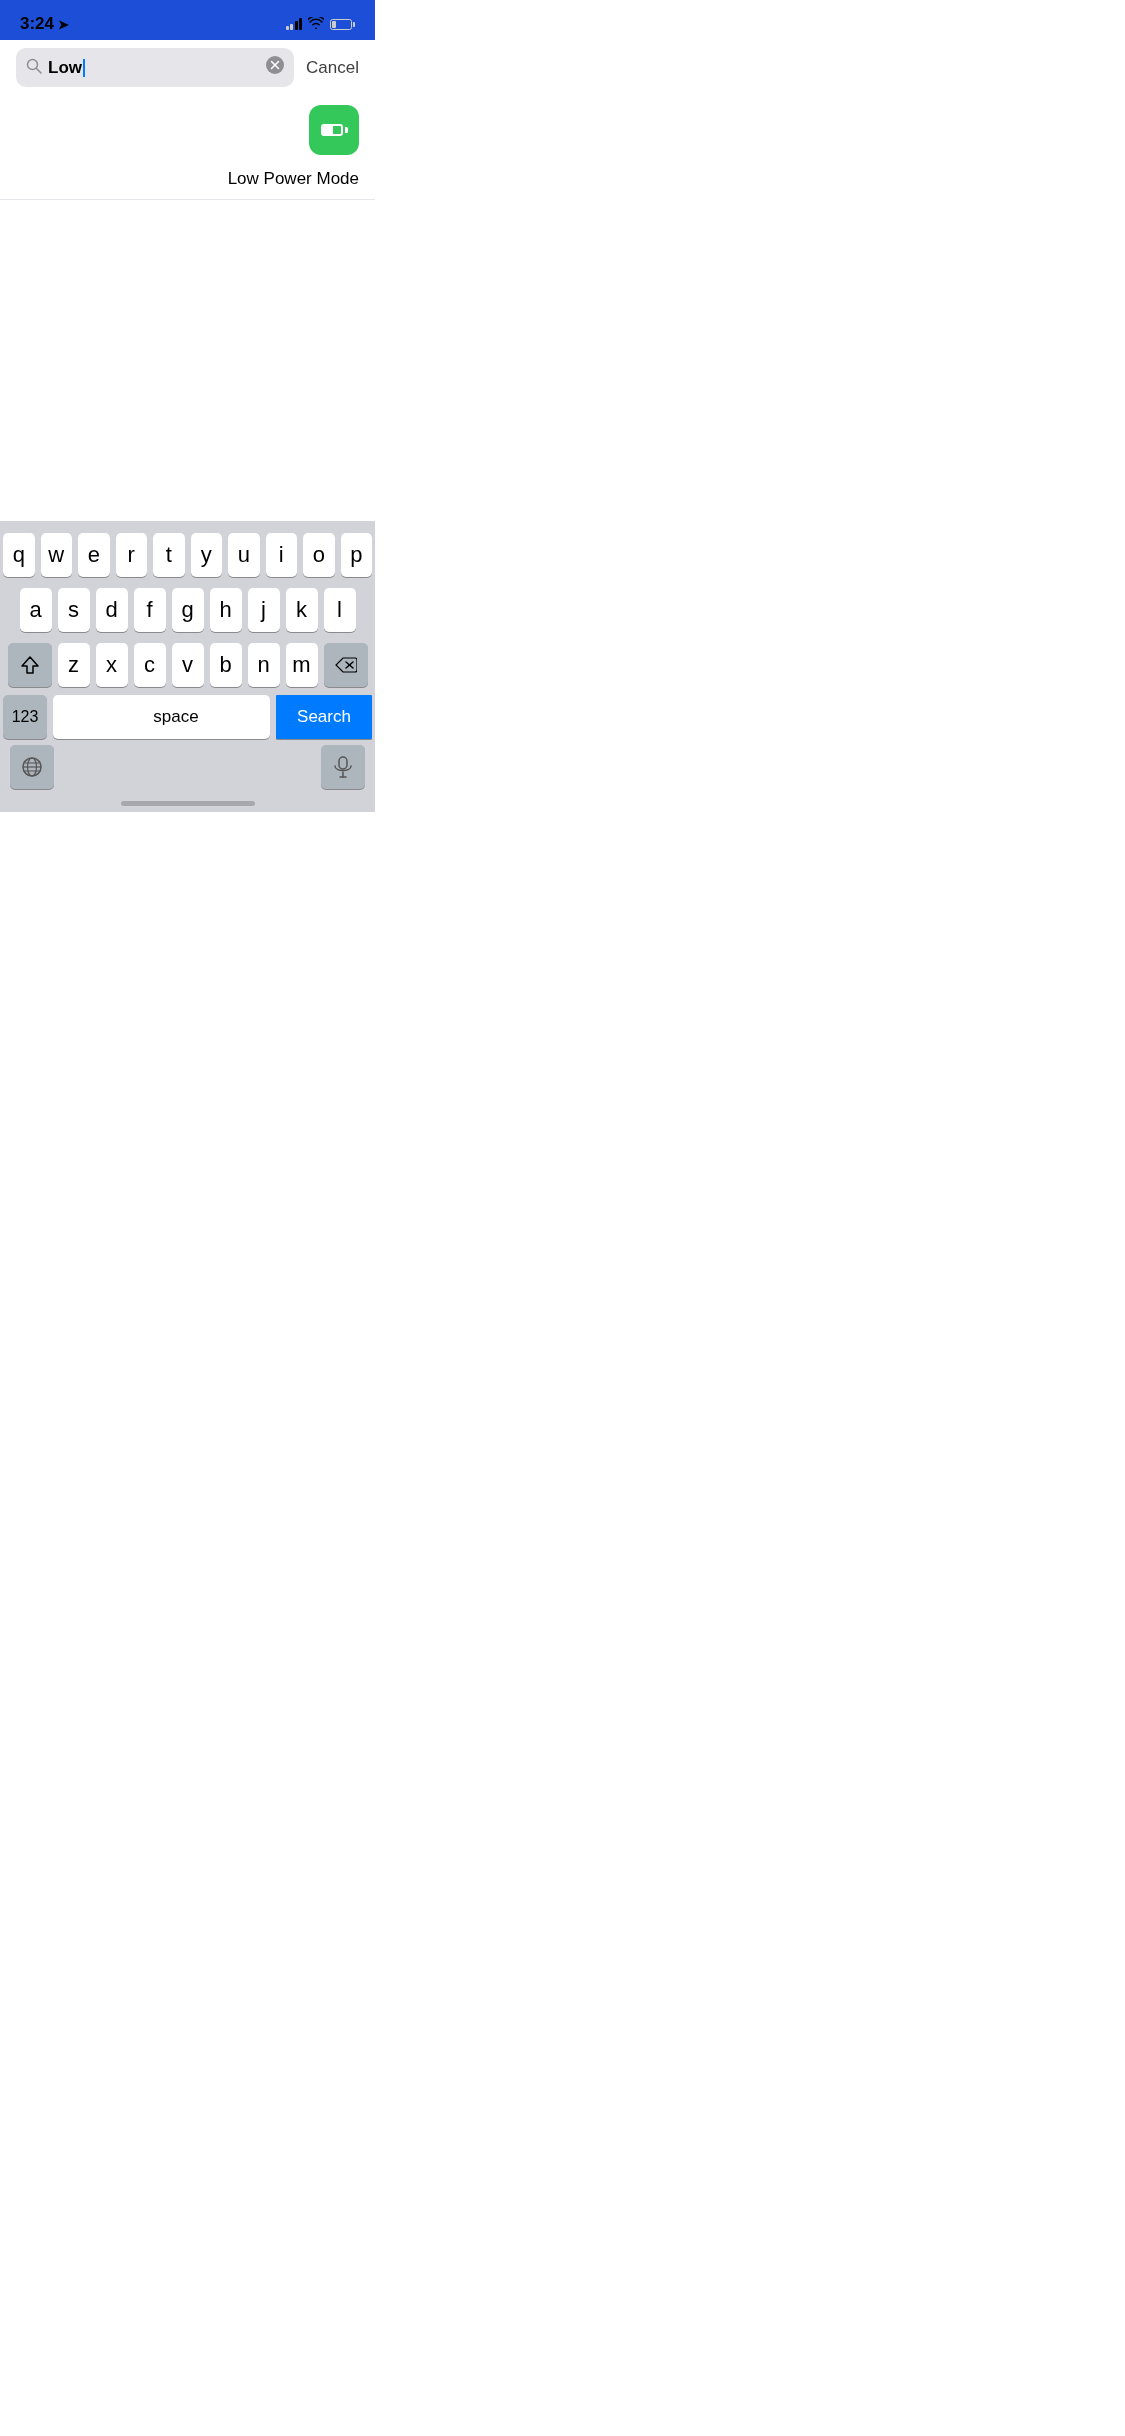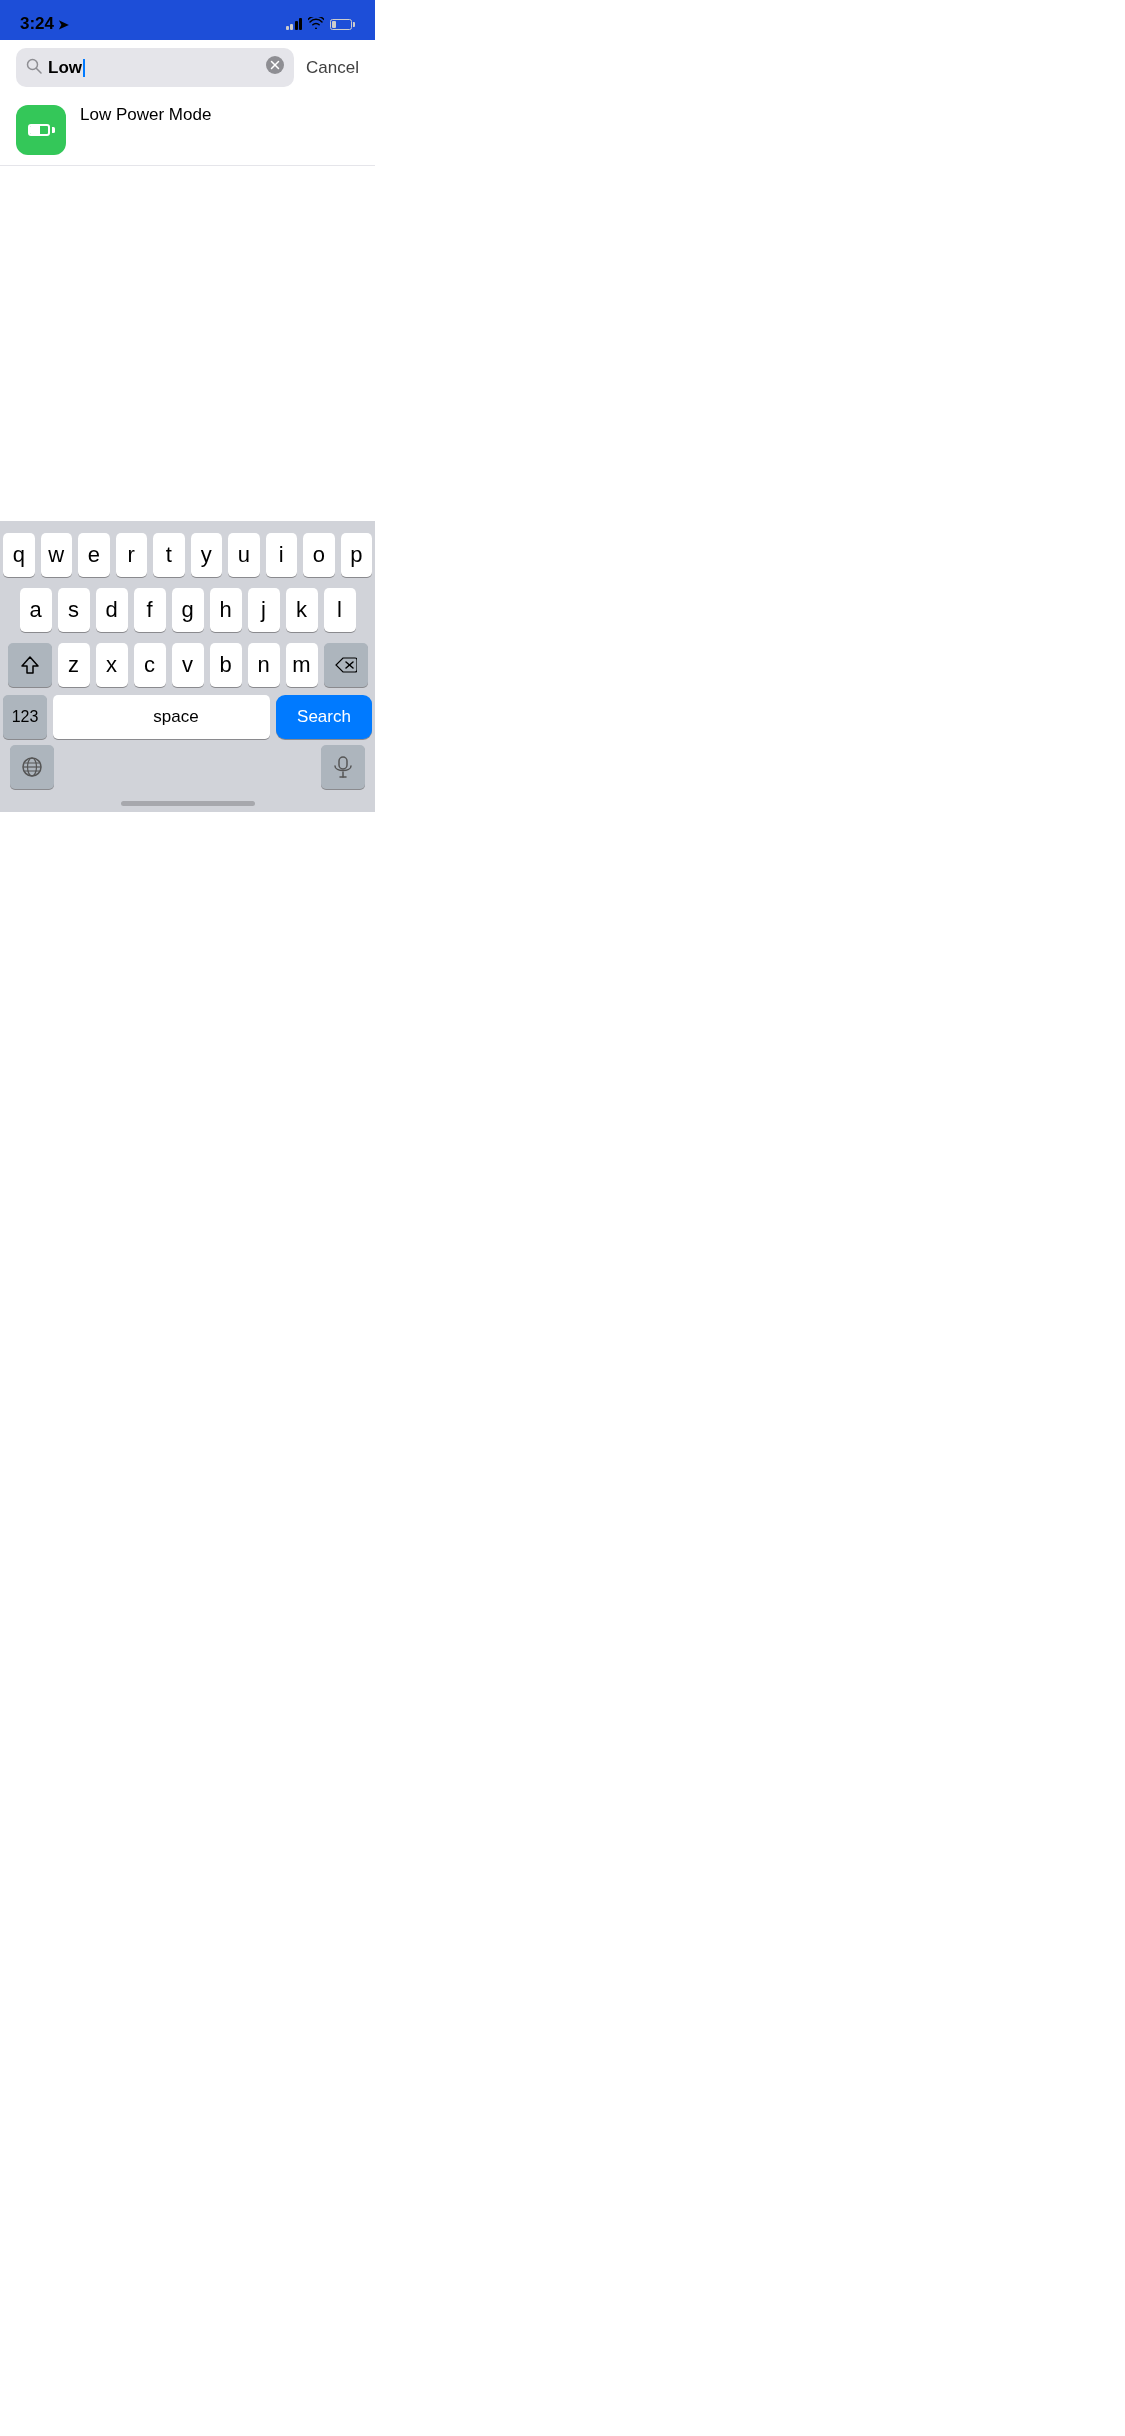--- a/index.html
+++ b/index.html
@@ -131,25 +131,26 @@
       flex-shrink: 0;
       white-space: nowrap;
     }
 
     
     .results-area {
       background: #ffffff;
     }
     .result-item {
       display: flex;
-      align-items: flex-start;
+      align-items: flex-end;
       padding: 10px 16px;
       gap: 14px;
       border-bottom: 0.5px solid #e5e5ea;
       cursor: pointer;
+      flex-direction: column;
     }
     .result-icon {
       width: 50px;
       height: 50px;
       border-radius: 12px;
       background: #34c759;
       display: flex;
       align-items: center;
       justify-content: center;
       flex-shrink: 0;
@@ -250,21 +251,21 @@
       flex: 1;
       font-size: 17px;
       color: #000;
       padding-left: 29px;
     }
     .key-search {
       width: 96px;
       background: #007aff;
       color: #ffffff;
       font-size: 17px;
-      border-radius: 9px;
+      border-radius: 1px;
     }
 
     .keyboard-bottom-row {
       display: flex;
       align-items: flex-start;
       padding: 8px 3px;
       gap: 6px;
       height: 58px;
     }
     .key-globe {

